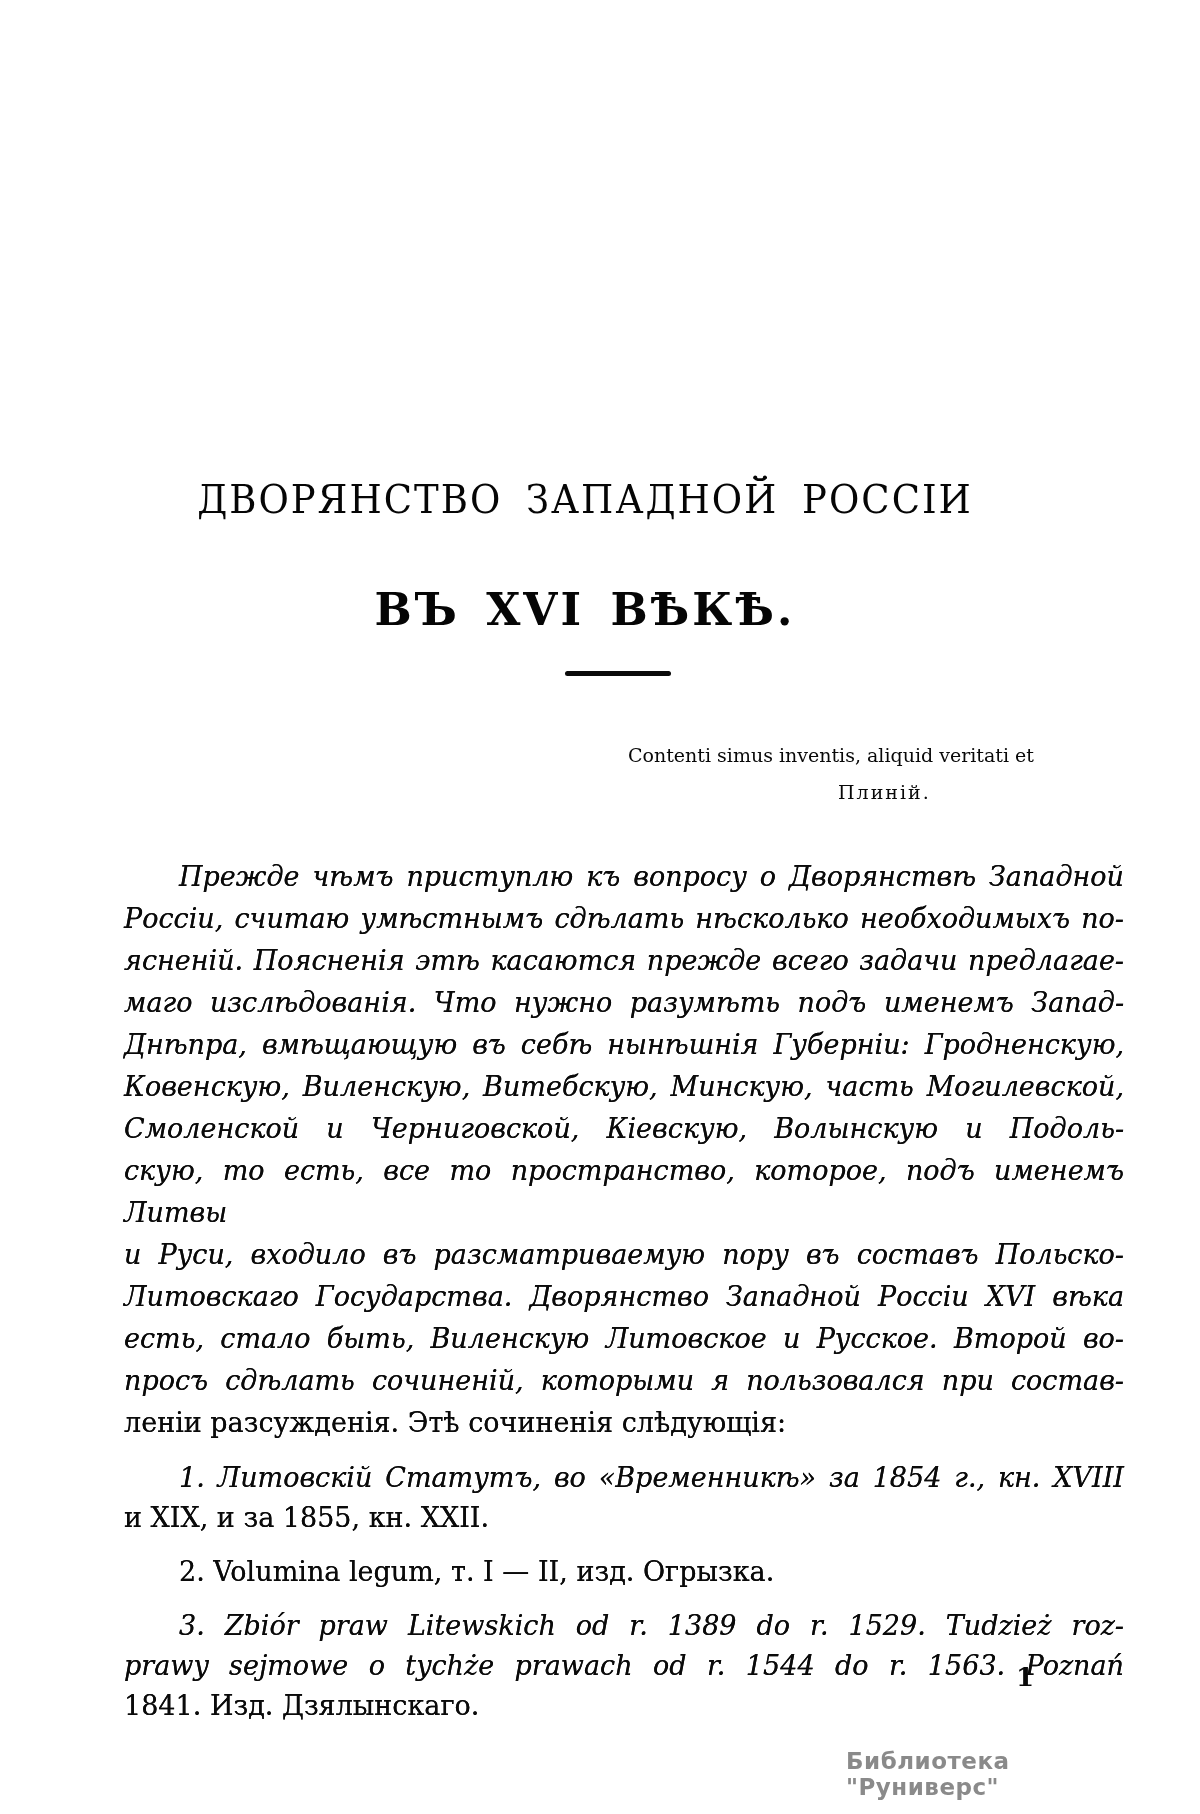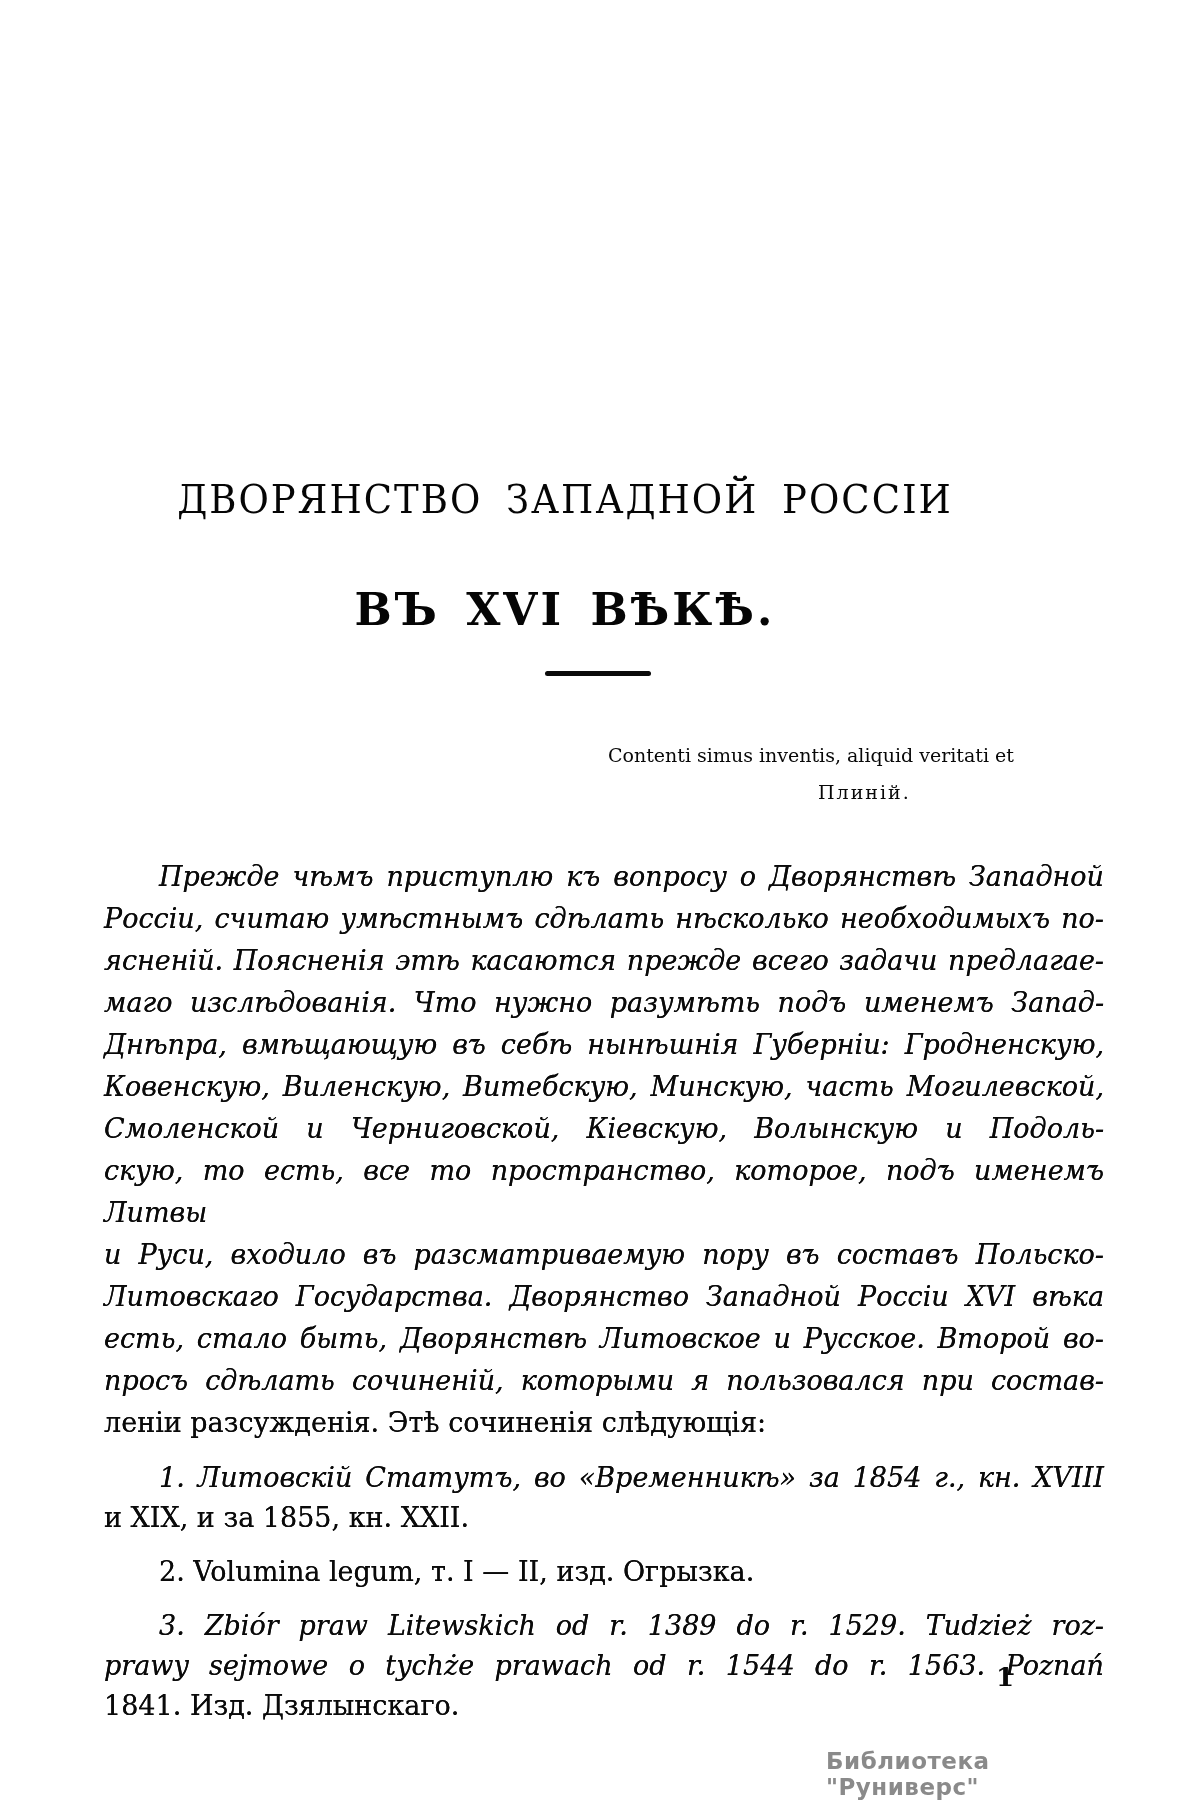--- a/index.html
+++ b/index.html
@@ -8,20 +8,21 @@
     background: #ffffff;
   }
   .page {
     position: relative;
     width: 1108px;
     height: 1814px;
     background: #ffffff;
     color: #0d0d0d;
     font-family: "DejaVu Serif", "Liberation Serif", serif;
     overflow: hidden;
+    margin-left: 20px;
   }
   .title {
     position: absolute;
     top: 478px;
     left: 0;
     width: 1130px;
     margin: 0;
     text-align: center;
     font-size: 37px;
     font-weight: normal;
@@ -133,21 +134,21 @@
         <div class="line fill indent">Прежде чѣмъ приступлю къ вопросу о Дворянствѣ Западной</div>
         <div class="line fill">Россіи, считаю умѣстнымъ сдѣлать нѣсколько необходимыхъ по-</div>
         <div class="line fill">ясненій. Поясненія этѣ касаются прежде всего задачи предлагае-</div>
         <div class="line fill">маго изслѣдованія. Что нужно разумѣть подъ именемъ Запад-</div>
         <div class="line fill">Днѣпра, вмѣщающую въ себѣ нынѣшнія Губерніи: Гродненскую,</div>
         <div class="line fill">Ковенскую, Виленскую, Витебскую, Минскую, часть Могилевской,</div>
         <div class="line fill">Смоленской и Черниговской, Кіевскую, Волынскую и Подоль-</div>
         <div class="line fill">скую, то есть, все то пространство, которое, подъ именемъ Литвы</div>
         <div class="line fill">и Руси, входило въ разсматриваемую пору въ составъ Польско-</div>
         <div class="line fill">Литовскаго Государства. Дворянство Западной Россіи XVI вѣка</div>
-        <div class="line fill">есть, стало быть, Дворянствѣ Литовское и Русское. Второй во-</div>
+        <div class="line fill">есть, стало быть, Виленскую Литовское и Русское. Второй во-</div>
         <div class="line fill">просъ сдѣлать сочиненій, которыми я пользовался при состав-</div>
         <div class="line">леніи разсужденія. Этѣ сочиненія слѣдующія:</div>
       </div>
       <div class="para list-item">
         <div class="line fill indent">1. Литовскій Статутъ, во «Временникѣ» за 1854 г., кн. XVIII</div>
         <div class="line">и XIX, и за 1855, кн. XXII.</div>
       </div>
       <div class="para list-item">
         <div class="line indent">2. Volumina legum, т. I — II, изд. Огрызка.</div>
       </div>

